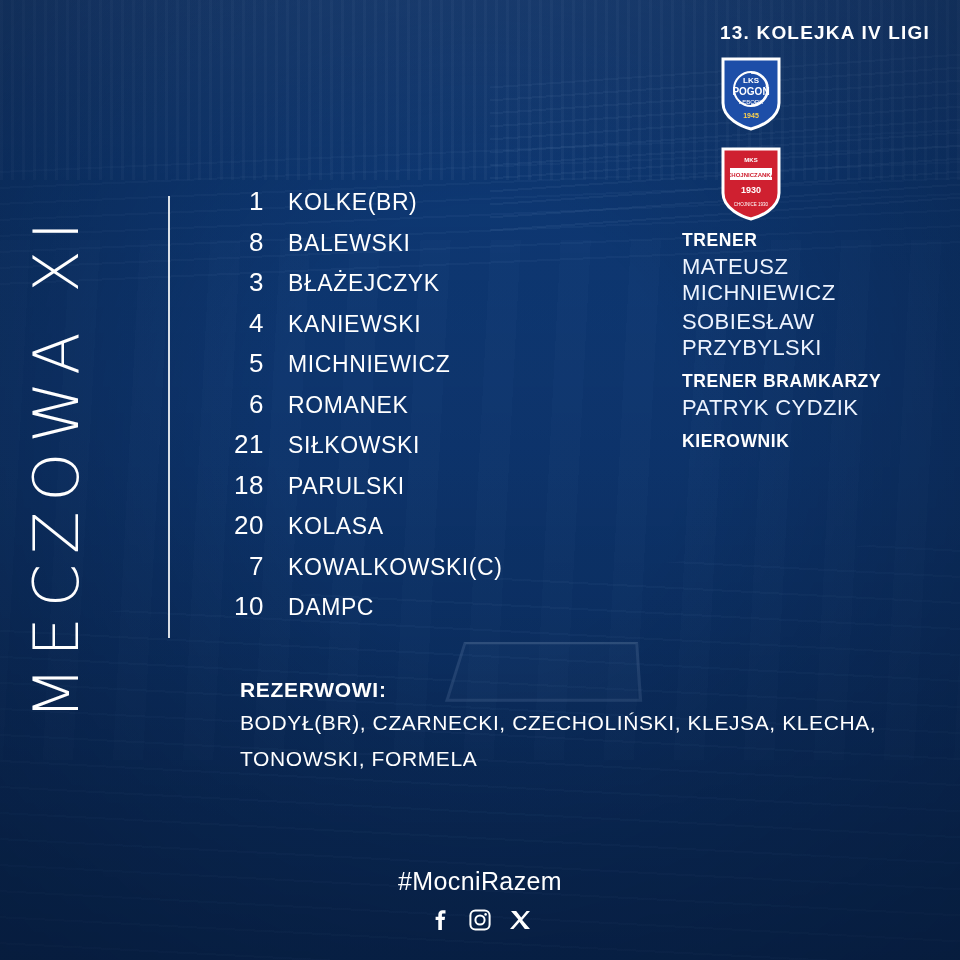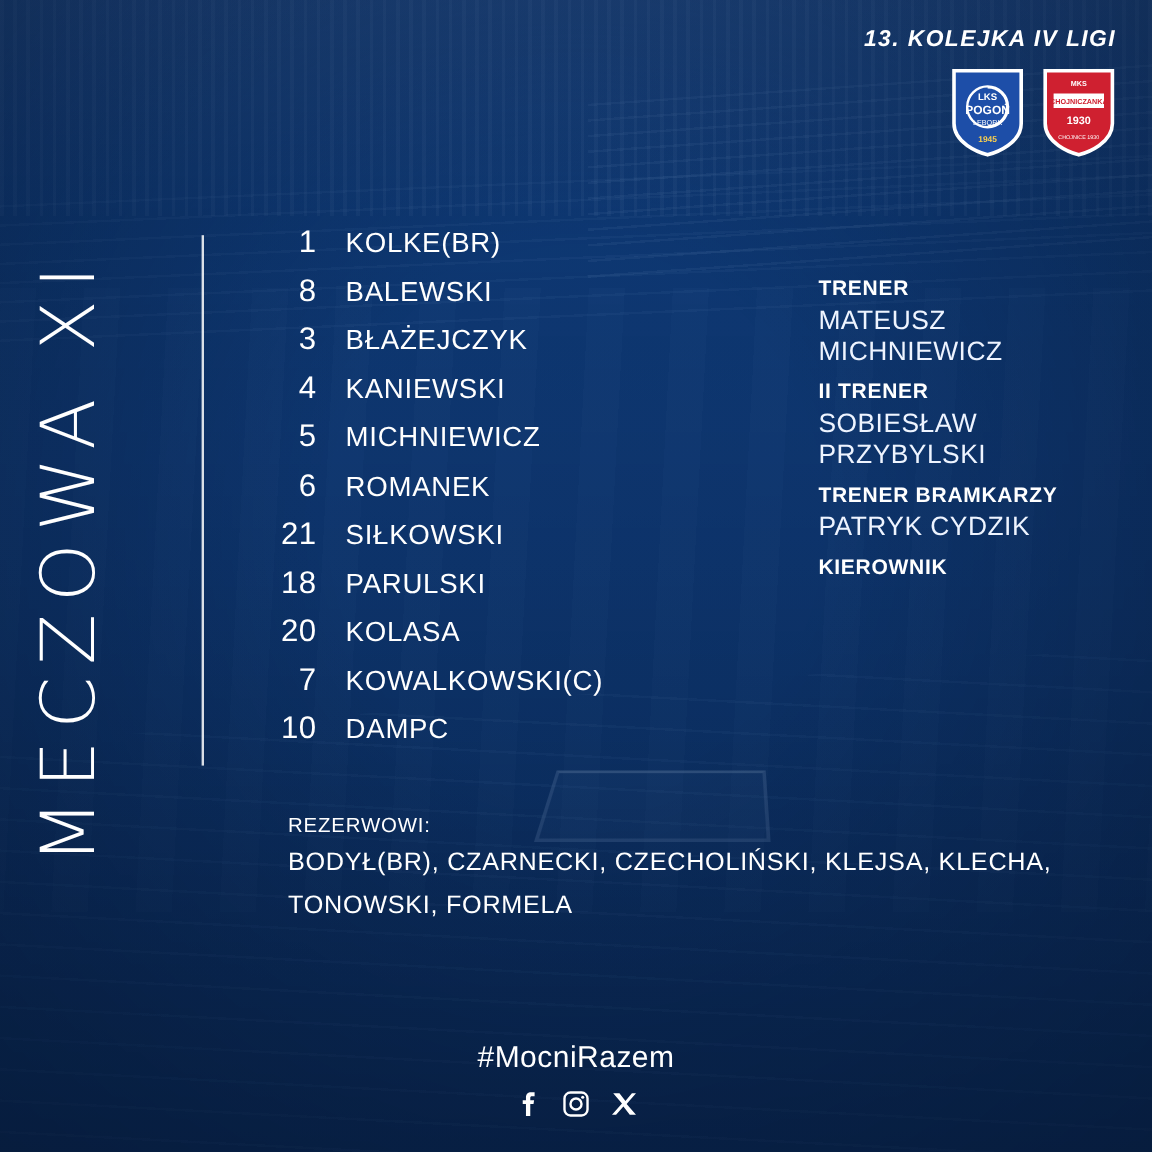--- a/index.html
+++ b/index.html
@@ -79,25 +79,24 @@
 
   
   .header {
     position: absolute; top: 22px; right: 30px;
     text-align: right;
     color: #ffffff;
   }
   .header-title {
     font-size: 19px; letter-spacing: 1.2px; font-weight: 700;
     text-transform: uppercase;
-    font-style: italic;
   }
   .crests {
     margin-top: 12px;
-    display: flex; justify-content: flex-end; align-items: flex-start; gap: 14px;
+    display: flex; justify-content: flex-end; align-items: flex-start; gap: 14px; flex-direction: column;
   }
   .crest { width: 62px; height: 76px; position: relative; }
 
   
   .vertical-title {
     position: absolute;
     left: 20px; top: 100px;
     width: 620px;
     transform: rotate(-90deg);
     transform-origin: left top;
@@ -154,21 +153,21 @@
     text-transform: uppercase; margin-top: 3px; color: #eef4ff;
   }
 
   
   .subs {
     position: absolute;
     left: 240px; top: 678px;
     color: #ffffff;
     width: 650px;
   }
-  .subs-label { font-size: 17px; letter-spacing: 0.7px; text-transform: uppercase; }
+  .subs-label { font-size: 21px; letter-spacing: 0.7px; text-transform: uppercase; font-weight: bold; }
   .subs-names {
     margin-top: 6px;
     font-size: 21px; letter-spacing: 0.6px; line-height: 1.45;
     text-transform: uppercase;
   }
 
   
   .footer {
     position: absolute; left: 0; bottom: 28px; width: 100%;
     text-align: center; color: #ffffff;
@@ -271,21 +270,20 @@
     </div>
     <div class="player-row">
       <div class="player-number">10</div>
       <div class="player-name">DAMPC</div>
     </div>
   </div>
 
   <div class="staff">
     <div class="staff-role">TRENER</div>
     <div class="staff-person">MATEUSZ MICHNIEWICZ</div>
-    <div class="staff-role">II TRENER</div>
     <div class="staff-person">SOBIESŁAW PRZYBYLSKI</div>
     <div class="staff-role">TRENER BRAMKARZY</div>
     <div class="staff-person">PATRYK CYDZIK</div>
     <div class="staff-role">KIEROWNIK</div>
   </div>
 
   <div class="subs">
     <div class="subs-label">REZERWOWI:</div>
     <div class="subs-names">BODYŁ(BR), CZARNECKI, CZECHOLIŃSKI, KLEJSA, KLECHA,</div>
     <div class="subs-names">TONOWSKI, FORMELA</div>

